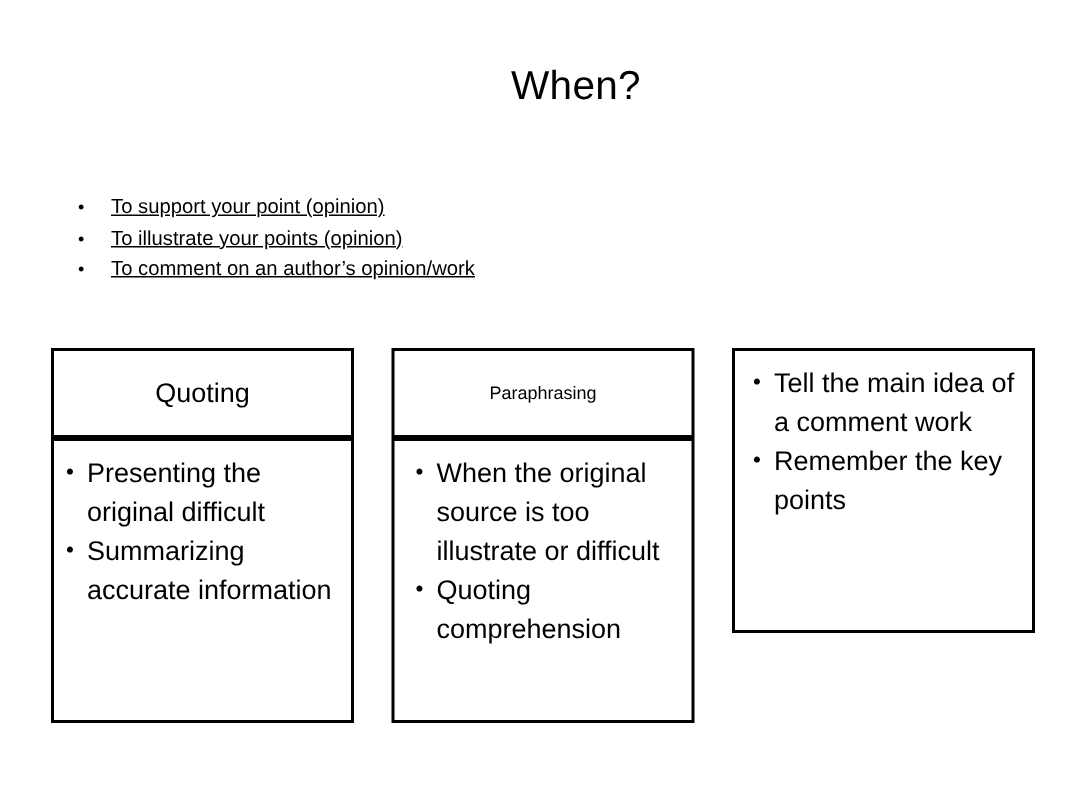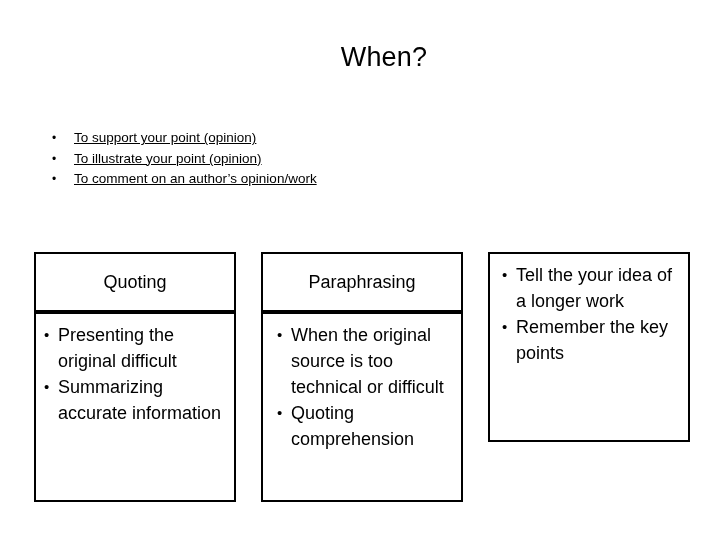--- a/index.html
+++ b/index.html
@@ -55,21 +55,20 @@
     flex: 1 1 auto;
     text-decoration: underline;
   }
   .table-wrap {
     position: absolute;
     top: 232px;
     left: 34px;
     width: 652px;
     display: flex;
     gap: 25px;
-    margin-top: 20px;
   }
   .col {
     flex: 0 0 202px;
     width: 202px;
   }
   .cell {
     border: 2px solid #000000;
     box-sizing: border-box;
   }
   .cell-head {
@@ -92,39 +91,39 @@
   .body-bullet {
     flex: 0 0 14px;
     width: 14px;
     font-size: 15px;
     line-height: 26px;
   }
   .body-text {
     flex: 1 1 auto;
   }
   .col-2 .cell-head,
-  .col-3 .cell-head { font-size: 18px; text-align: right; }
+  .col-3 .cell-head { font-size: 12px; text-align: right; }
   .col-2 .cell-body { padding-left: 14px; }
   .col-3 .cell-body { padding-left: 12px; }
 </style>
 </head>
 <body>
 
 <div class="slide">
 
   <div class="slide-title">When?</div>
 
   <div class="bullet-list">
     <div class="bullet-row">
       <span class="bullet-dot">•</span>
       <span class="bullet-text">To support your point (opinion)</span>
     </div>
     <div class="bullet-row">
       <span class="bullet-dot">•</span>
-      <span class="bullet-text">To illustrate your point (opinion)</span>
+      <span class="bullet-text">To illustrate your points (opinion)</span>
     </div>
     <div class="bullet-row">
       <span class="bullet-dot">•</span>
       <span class="bullet-text">To comment on an author’s opinion/work</span>
     </div>
   </div>
 
   <div class="table-wrap">
 
     <div class="col col-1">
@@ -139,34 +138,34 @@
           <span class="body-text">Summarizing accurate information</span>
         </div>
       </div>
     </div>
 
     <div class="col col-2">
       <div class="cell cell-head">Paraphrasing</div>
       <div class="cell cell-body">
         <div class="body-item">
           <span class="body-bullet">•</span>
-          <span class="body-text">When the original source is too technical or difficult</span>
+          <span class="body-text">When the original source is too illustrate or difficult</span>
         </div>
         <div class="body-item">
           <span class="body-bullet">•</span>
           <span class="body-text">Quoting comprehension</span>
         </div>
       </div>
     </div>
 
     <div class="col col-3">
       <div class="cell cell-body">
         <div class="body-item">
           <span class="body-bullet">•</span>
-          <span class="body-text">Tell the your idea of a longer work</span>
+          <span class="body-text">Tell the main idea of a comment work</span>
         </div>
         <div class="body-item">
           <span class="body-bullet">•</span>
           <span class="body-text">Remember the key points</span>
         </div>
       </div>
     </div>
 
   </div>
 </div>

